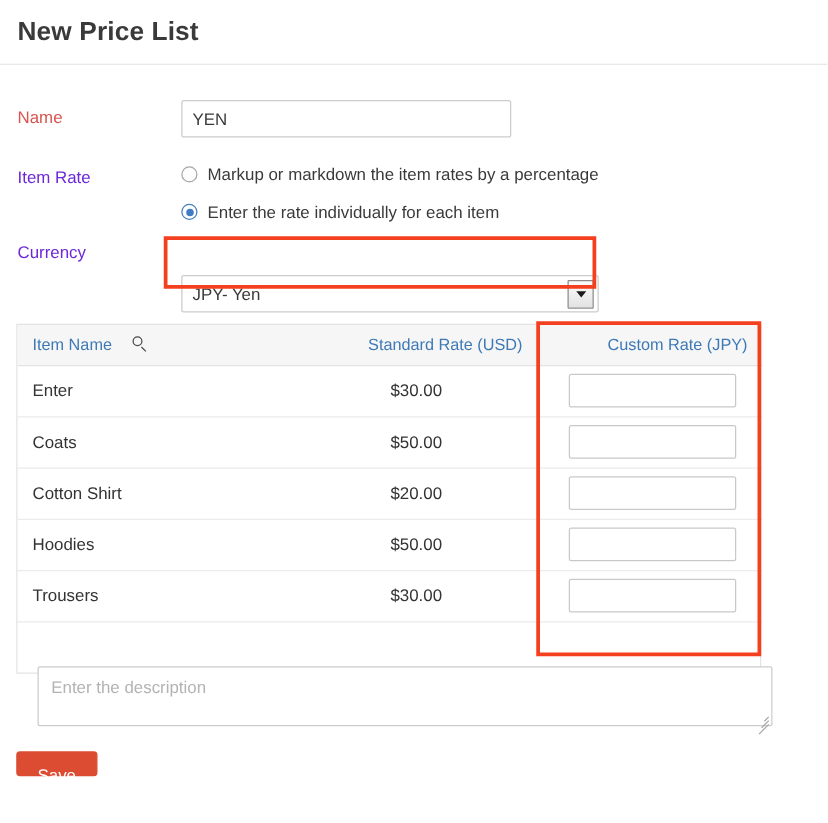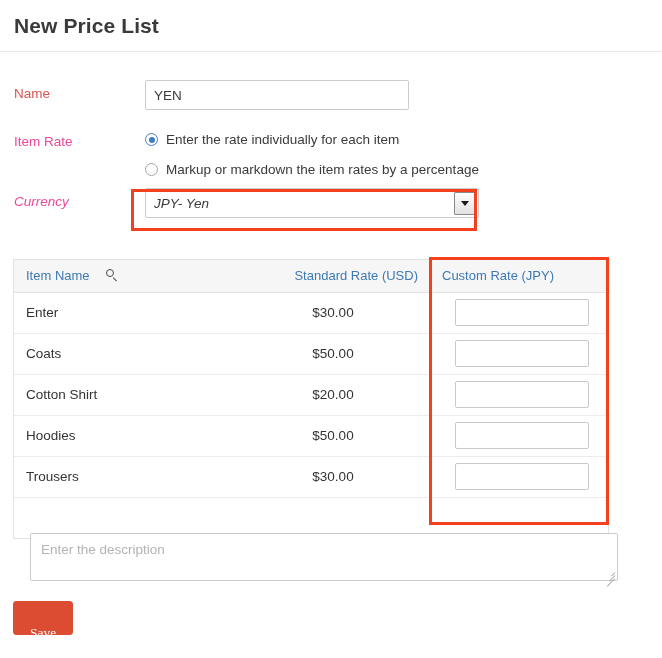--- a/index.html
+++ b/index.html
@@ -37,35 +37,35 @@
     padding: 0 14px;
   }
   .form-row {
     display: flex;
     align-items: flex-start;
   }
   .form-label {
     width: 131px;
     flex: 0 0 131px;
     font-size: 13.5px;
-    color: #ec4899;
+    color: #6d28d9;
     line-height: 1;
     padding-top: 7px;
   }
   .form-label.required {
     color: #d9534f;
   }
   .form-field {
     flex: 1 1 auto;
     position: relative;
   }
 
   .row-name { margin-top: 28px; height: 40px; }
   .row-itemrate { margin-top: 8px; height: 58px; }
-  .row-currency { margin-top: 2px; height: 46px; font-style: italic; }
+  .row-currency { margin-top: 2px; height: 46px; }
 
   .text-input {
     box-sizing: border-box;
     width: 264px;
     height: 30px;
     border: 1px solid #ccc;
     border-radius: 2px;
     padding: 4px 8px;
     font-size: 13.5px;
     font-family: "Liberation Sans", sans-serif;
@@ -109,20 +109,21 @@
     font-size: 13.5px;
     color: #3a3a3a;
     line-height: 1;
   }
 
   
   .select-wrap {
     position: relative;
     width: 334px;
     height: 38px;
+    margin-top: 32px;
   }
   .select-box {
     box-sizing: border-box;
     width: 334px;
     height: 30px;
     border: 1px solid #ccc;
     border-radius: 2px;
     background: #fff;
     font-size: 13.5px;
     color: #3a3a3a;
@@ -192,21 +193,21 @@
     border-bottom: 1px solid #e3e3e3;
     height: 32px;
     font-size: 13px;
     font-weight: normal;
     color: #3d79b5;
     padding: 0 12px;
     box-sizing: border-box;
   }
   th.col-item { text-align: left; width: 222px; }
   th.col-standard { text-align: right; width: 194px; }
-  th.col-custom { text-align: left; width: 180px; }
+  th.col-custom { text-align: right; width: 180px; }
 
   .th-inner-left {
     display: flex;
     align-items: center;
     gap: 16px;
   }
   .search-icon {
     display: inline-block;
     width: 13px;
     height: 13px;
@@ -314,27 +315,27 @@
   
   .button-bar {
     position: absolute;
     left: 13px;
     top: 601px;
     display: flex;
     align-items: center;
     gap: 8px;
   }
   .btn {
-    font-family: Liberation Serif, serif;
+    font-family: Liberation Sans, sans-serif;
     font-size: 13.5px;
     border-radius: 3px;
     box-sizing: border-box;
     cursor: pointer;
-    padding: 16px 16px;
-    height: 32px;
+    padding: 4px 16px;
+    height: 20px;
     line-height: 30px;
   }
   .btn-save {
     background: #db4c33;
     border: 1px solid #db4c33;
     color: #fff;
   }
   .btn-cancel {
     background: #fcfcfc;
     border: 1px solid #d3d3d3;
@@ -354,26 +355,26 @@
     <div class="form-label required">Name</div>
     <div class="form-field">
       <input class="text-input" type="text" value="YEN" style="">
     </div>
   </div>
 
   <div class="form-row row-itemrate">
     <div class="form-label">Item Rate</div>
     <div class="form-field">
       <div class="radio-line">
+        <span class="radio-mark"></span>
+        <span class="radio-text">Markup or markdown the item rates by a percentage</span>
+      </div>
+      <div class="radio-line">
         <span class="radio-mark checked"></span>
         <span class="radio-text">Enter the rate individually for each item</span>
-      </div>
-      <div class="radio-line">
-        <span class="radio-mark"></span>
-        <span class="radio-text">Markup or markdown the item rates by a percentage</span>
       </div>
     </div>
   </div>
 
   <div class="form-row row-currency">
     <div class="form-label">Currency</div>
     <div class="form-field">
       <div class="select-wrap">
         <div class="select-box">JPY- Yen</div>
         <div class="select-arrow">

